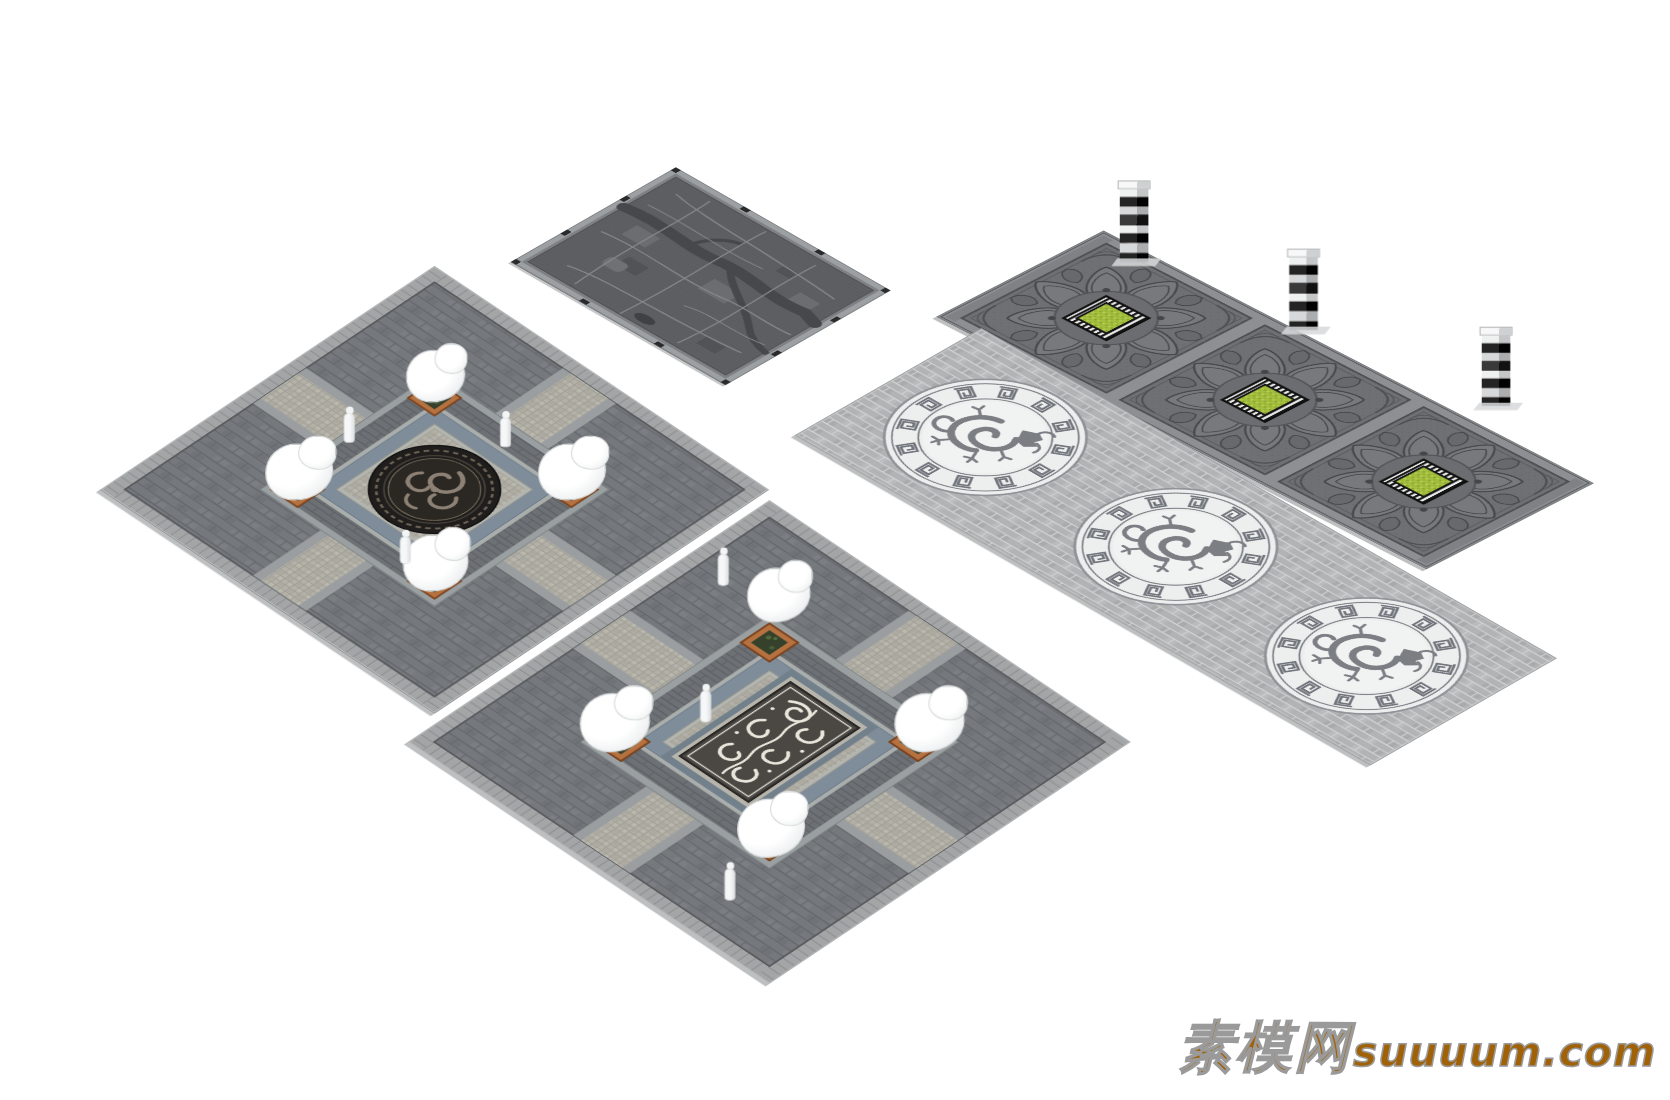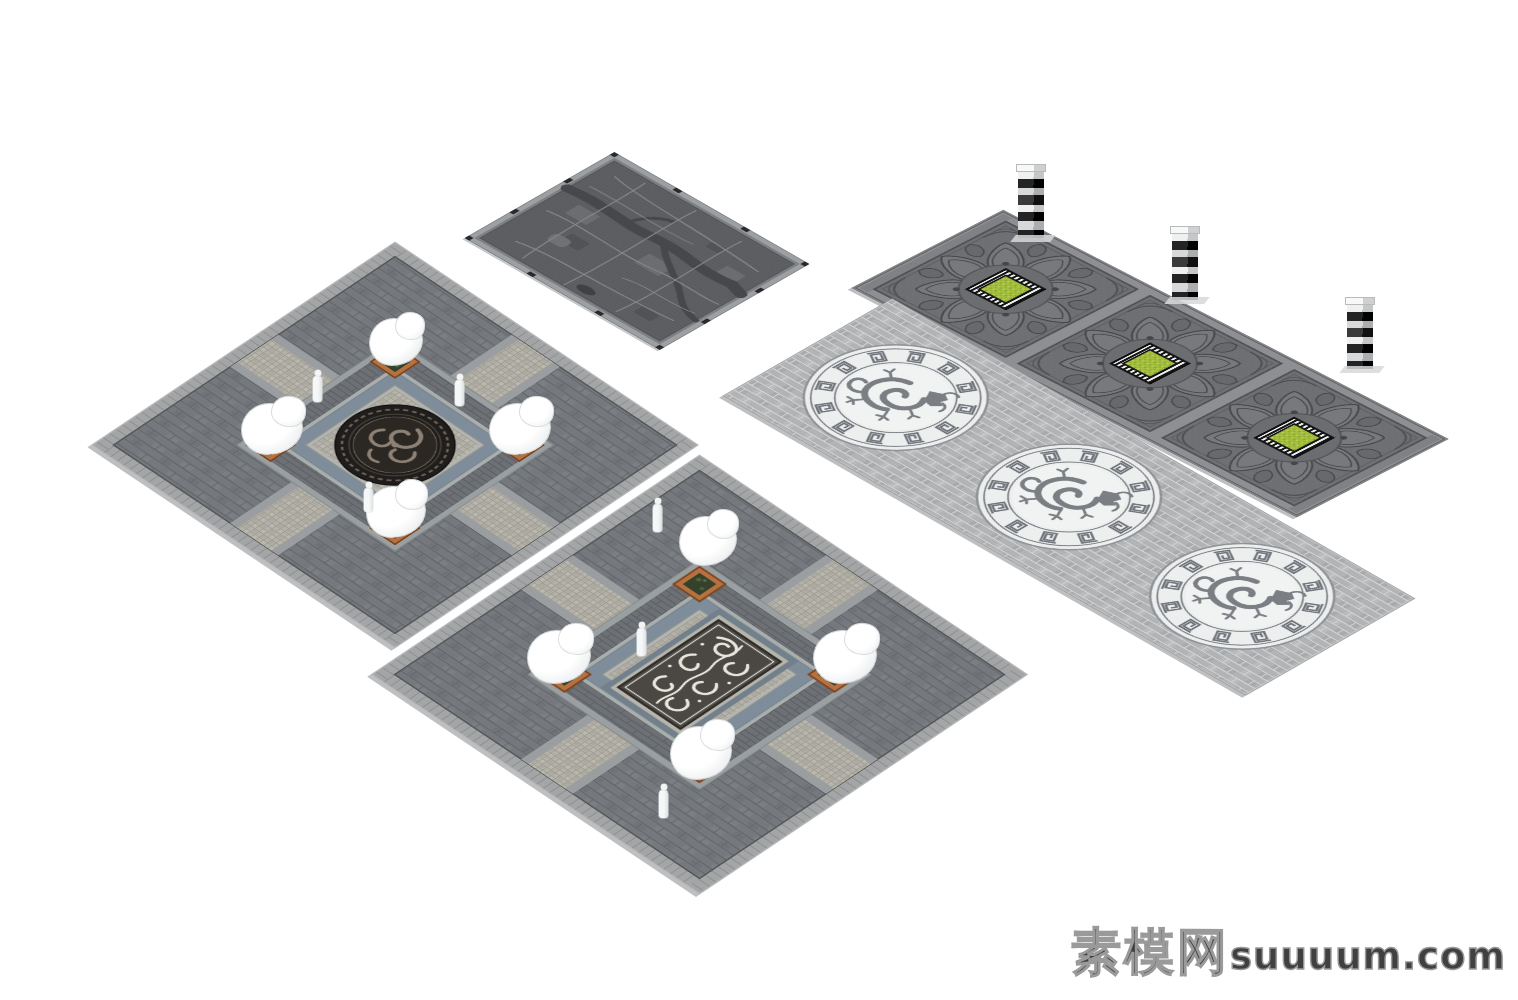--- a/index.html
+++ b/index.html
@@ -38,23 +38,23 @@
   .column .band{width:100%;}
   .band.w{background:linear-gradient(97deg,#eff0f0 60%,#c4c6c7 60%);}
   .band.k{background:linear-gradient(97deg,#242424 60%,#020202 60%);}
   .band.g{background:linear-gradient(97deg,#d7d8d9 60%,#abadae 60%);}
   .band.b{background:linear-gradient(97deg,#3a3a3a 60%,#111 60%);}
   .col-shadow{position:absolute;width:40px;height:7px;left:-5px;bottom:-4px;
     background:#d7d8d9;transform:skewX(-38deg);opacity:.85;}
 
   
   .watermark{position:absolute;right:12px;bottom:14px;white-space:nowrap;
-    color:#404040;font-weight:700;
+    color:#a16207;font-weight:700;
     -webkit-text-stroke:1.4px var(--watermark-outline,#9a9a9a);
-    text-shadow:0 0 1px #b5b5b5;}
+    text-shadow:0 0 1px #b5b5b5;font-style:italic;}
   .wm-cjk{font-size:50px;letter-spacing:3px;vertical-align:baseline;}
   .wm-latin{font-size:37px;letter-spacing:1px;}
 </style>
 </head>
 <body>
 
 <svg width="0" height="0" style="position:absolute" aria-hidden="true">
   <defs>
     <pattern id="bkD" width="40" height="20" patternUnits="userSpaceOnUse">
       <rect width="40" height="20" fill="#75787c"></rect>

